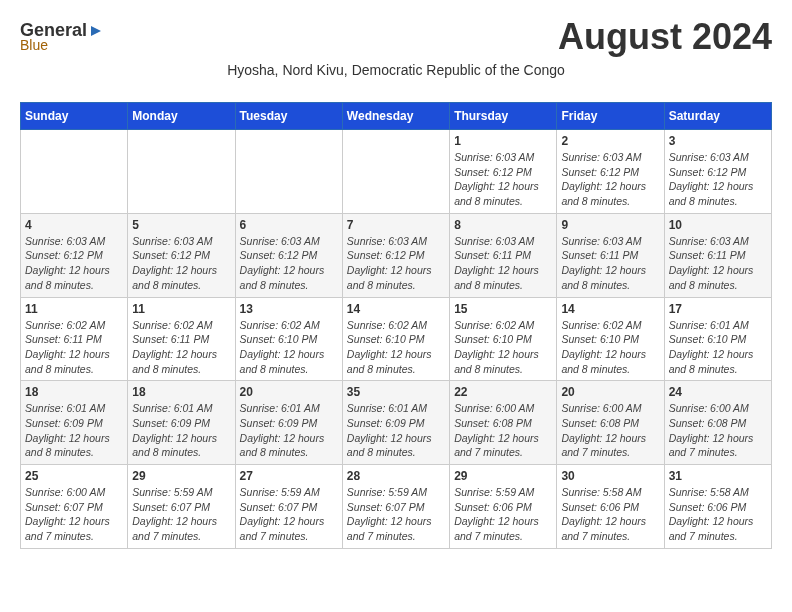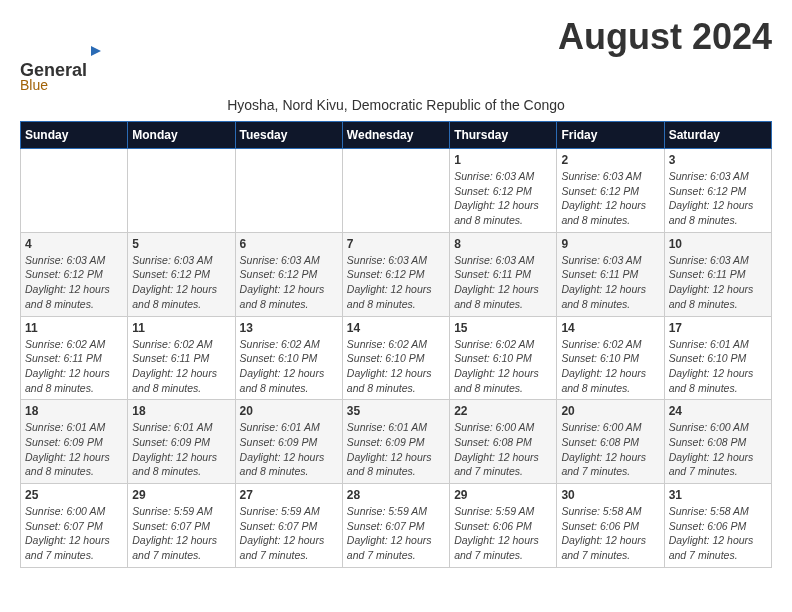--- a/index.html
+++ b/index.html
@@ -25,29 +25,29 @@
     .month-title {
       font-size: 36px;
       font-weight: bold;
       color: #333;
       text-align: left;
     }
     .subtitle {
       text-align: center;
       font-size: 14px;
       color: #333;
-      margin-bottom: 8px;
+      margin-bottom: 24px;
     }
     table {
       width: 100%;
       border-collapse: collapse;
       font-size: 11px;
     }
     thead tr th {
-      background: #0f172a;
+      background: #1d4ed8;
       color: #fff;
       padding: 6px 4px;
       text-align: left;
       font-size: 12px;
       border: 1px solid #2a6bb5;
     }
     tbody tr td {
       border: 1px solid #ccc;
       vertical-align: top;
       padding: 4px;
@@ -77,21 +77,21 @@
     tbody tr:nth-child(even) td.empty-cell {
       background: #f5f5f5 !important;
     }
   </style>
 </head>
 <body>
 
 <div class="header-top">
   <div class="logo">
     <div style="display:flex;align-items:center;">
-      <span style="font-size:18px;font-weight:bold;color:#333;margin-top:40px;">General</span>
+      <span style="font-size:18px;font-weight:bold;color:#333;">General</span>
       <svg width="14" height="14" viewBox="0 0 14 14" style="margin-left:2px;margin-top:0px;">
         <polygon points="2,2 12,7 2,12" fill="#2a6bb5"></polygon>
       </svg>
     </div>
     <span style="font-size:14px;font-weight:normal;color:#a16207;margin-top:-4px;">Blue</span>
   </div>
   <div class="month-title">August 2024</div>
 </div>
 
 <div class="subtitle">Hyosha, Nord Kivu, Democratic Republic of the Congo</div>

